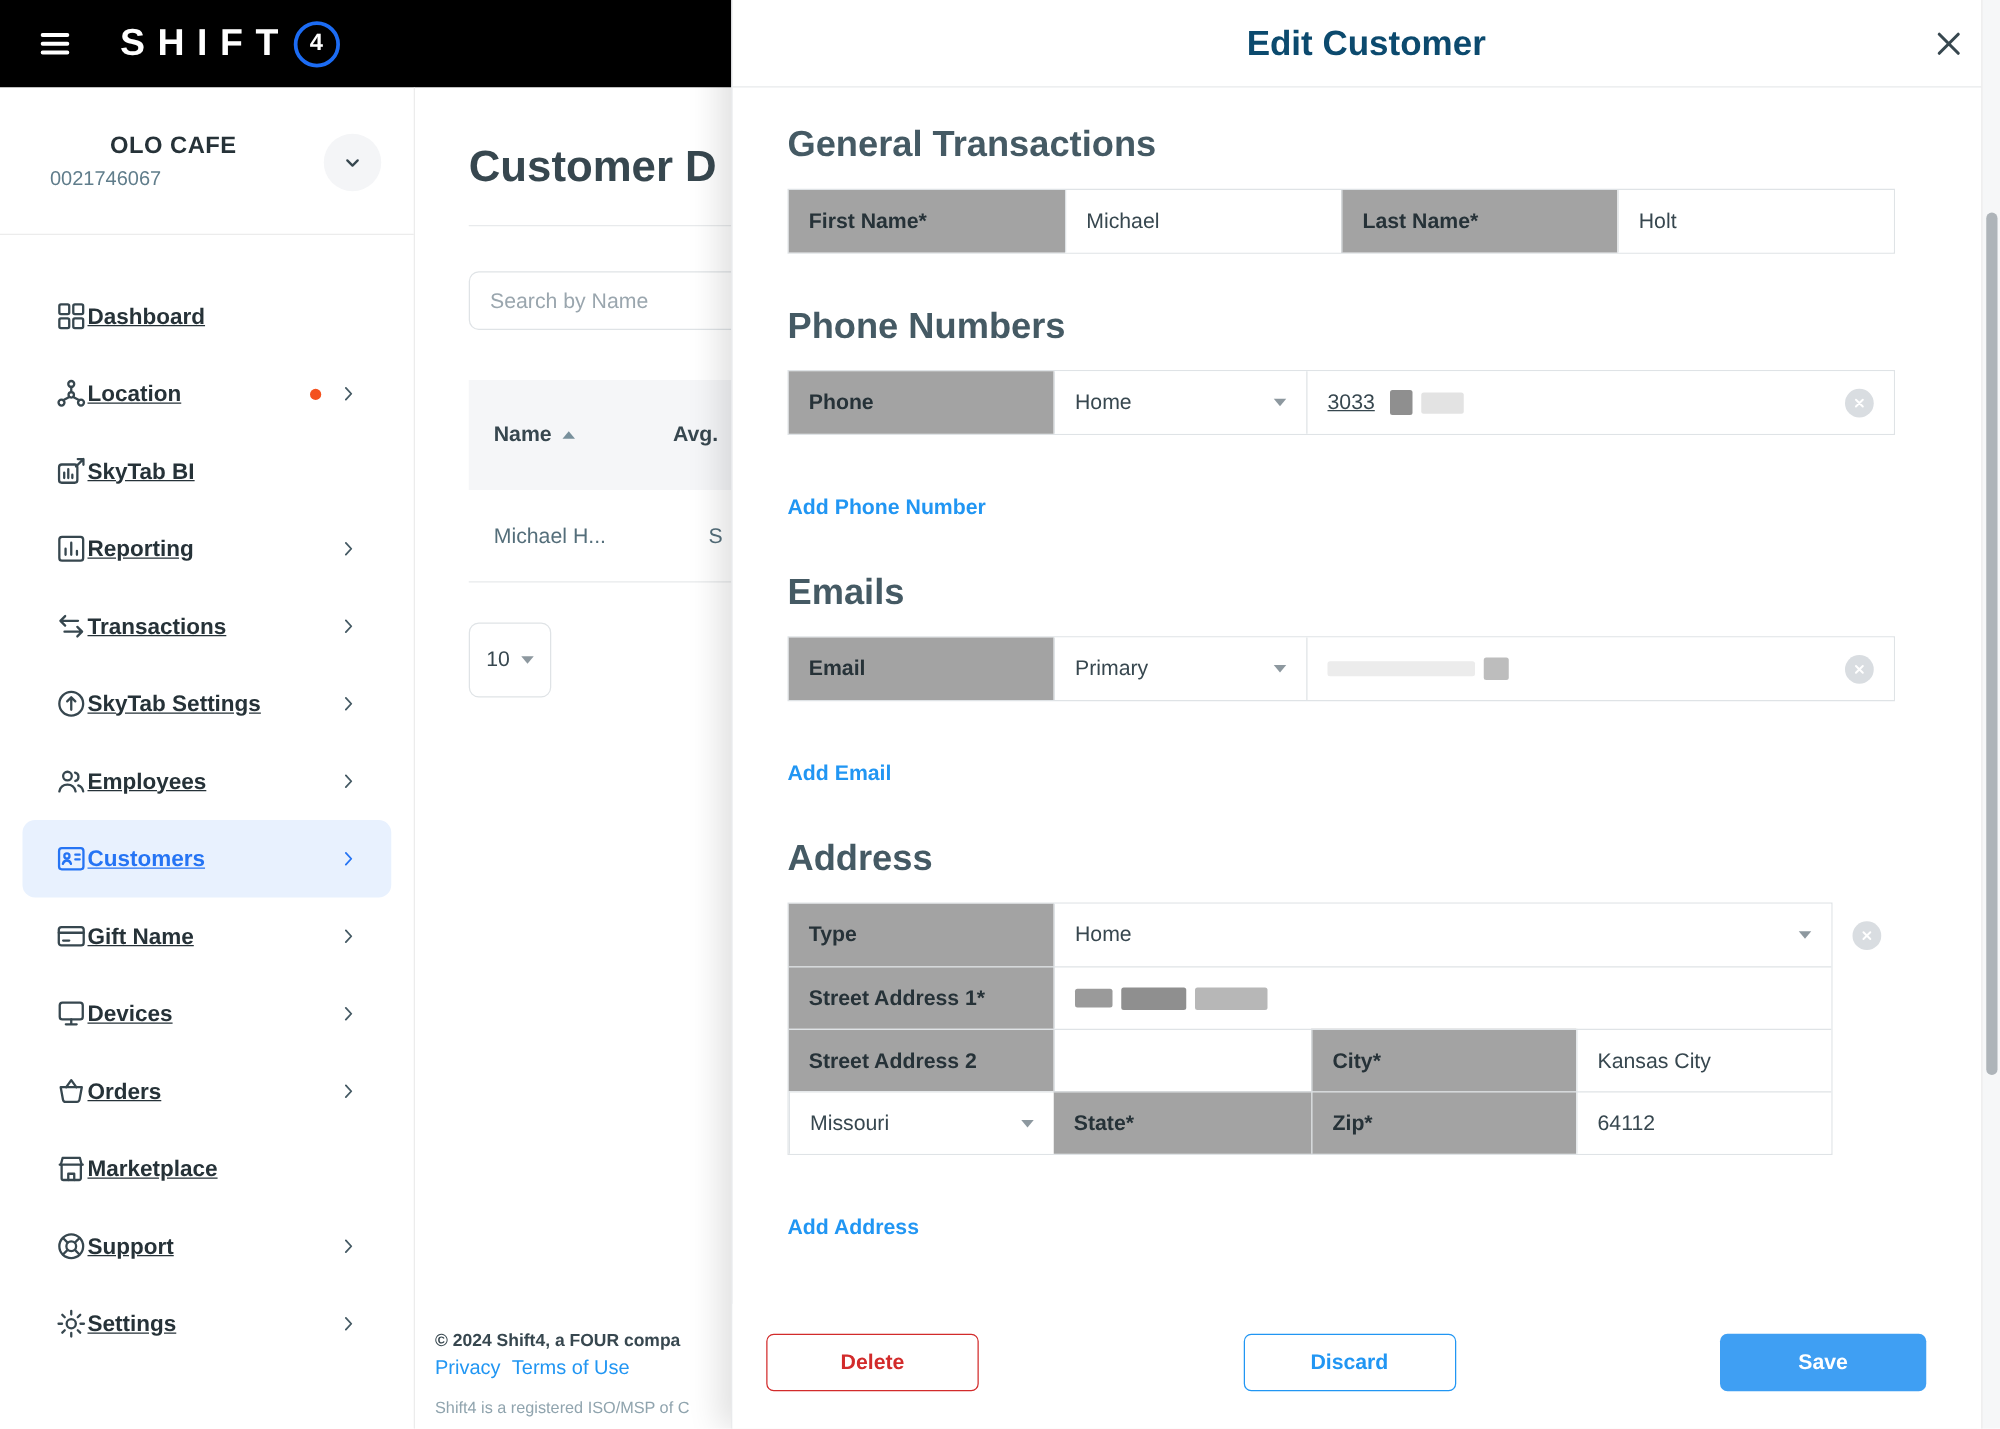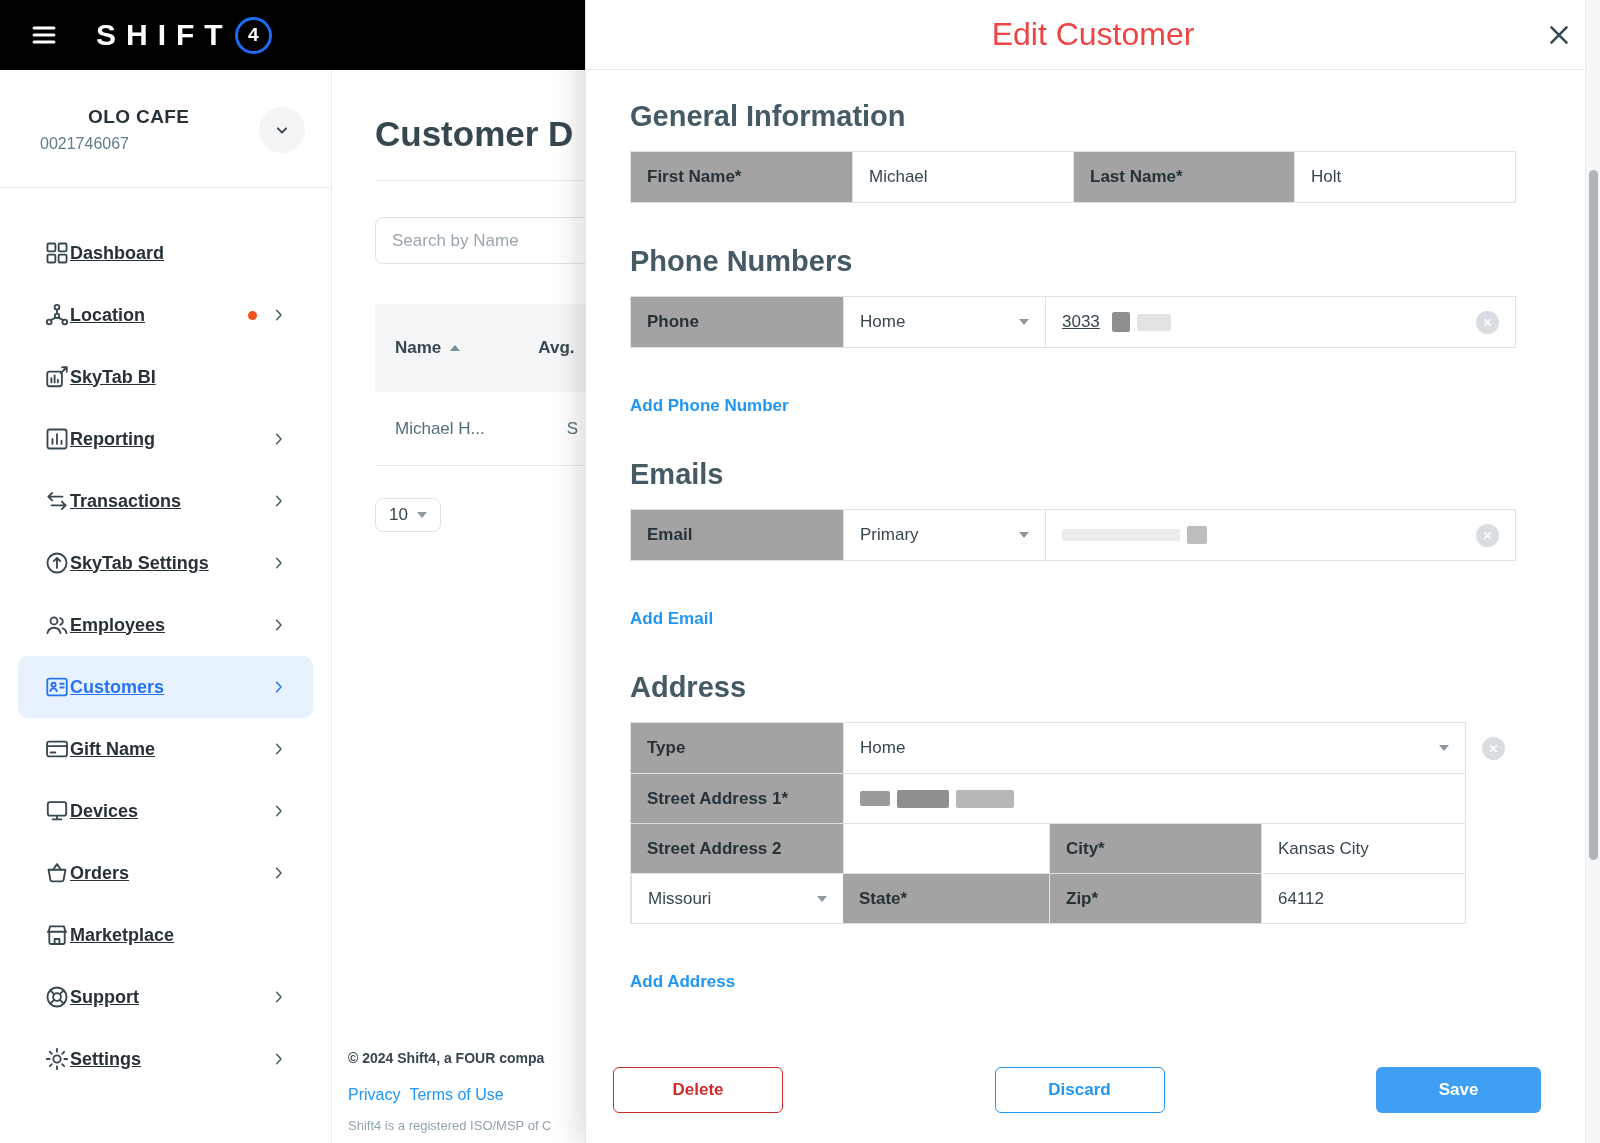--- a/index.html
+++ b/index.html
@@ -39,32 +39,32 @@
   .page-title { font-size:35px; font-weight:600; color:#37474f; }
   .title-divider { margin-top:26px; width:580px; border-bottom:1px solid #e8eaec; }
   .search-box { margin-top:36px; width:430px; height:47px; border:1px solid #dfe3e6; border-radius:8px; padding:0 16px; font-size:17px; color:#37474f; font-family:inherit; outline:none; }
   .search-box::placeholder { color:#9aa6ae; }
   .table-head { margin-top:40px; width:680px; height:88px; background:#f5f6f8; display:flex; align-items:center; padding-left:20px; }
   .th { font-size:17px; font-weight:700; color:#37474f; display:flex; align-items:center; gap:9px; cursor:pointer; }
   .tri-up { width:0; height:0; border-left:5px solid transparent; border-right:5px solid transparent; border-bottom:6px solid #78909c; }
   .th-avg { margin-left:78px; cursor:default; }
   .table-row { width:680px; height:74px; border-bottom:1px solid #e8eaec; display:flex; align-items:center; padding-left:20px; font-size:17px; color:#546e7a; cursor:pointer; }
   .row-avg { margin-left:82px; }
-  .page-size { margin-top:32px; width:66px; height:34px; border:1px solid #dfe3e6; border-radius:8px; background:#fff; display:flex; align-items:center; justify-content:center; gap:9px; font-size:17px; color:#37474f; cursor:pointer; font-family:inherit; }
+  .page-size { margin-top:32px; width:66px; height:60px; border:1px solid #dfe3e6; border-radius:8px; background:#fff; display:flex; align-items:center; justify-content:center; gap:9px; font-size:17px; color:#37474f; cursor:pointer; font-family:inherit; }
   .caret { width:0; height:0; border-left:5px solid transparent; border-right:5px solid transparent; border-top:6px solid #8d989f; }
   .main-footer { position:absolute; left:16px; bottom:10px; }
   .copyright { font-size:14px; font-weight:700; color:#37474f; }
-  .legal-links { margin-top:20px; font-size:16px; color:var(--accent); display:flex; gap:9px; }
+  .legal-links { margin-top:6px; font-size:16px; color:var(--accent); display:flex; gap:9px; }
   .legal-links a { color:inherit; text-decoration:none; cursor:pointer; }
   .disclaimer { margin-top:14px; font-size:13px; color:#90a4ae; }
 
   
   .drawer { position:absolute; top:0; right:0; width:1015px; height:100%; background:#fff; z-index:5; border-left:1px solid #e3e5e7; box-shadow:-10px 0 24px rgba(0,0,0,.12); }
   .drawer-header { height:70px; border-bottom:1px solid #e8eaec; display:flex; align-items:center; justify-content:center; position:relative; }
-  .drawer-title { font-size:32px; font-weight:400; color:#ef4444; }
+  .drawer-title { font-size:28px; font-weight:700; color:#0c4a6e; }
   .close-btn { position:absolute; right:28px; top:50%; transform:translateY(-50%); background:none; border:none; cursor:pointer; width:26px; height:26px; }
   .close-btn svg { width:26px; height:26px; }
   .drawer-body { padding:22px 84px 130px 44px; }
   .sec { font-size:29px; font-weight:600; color:#455a64; margin:8px 0 18px; }
   .sec.mt { margin-top:42px; }
 
   .grid { display:grid; border:1px solid #dfe3e6; }
   .grid-names { grid-template-columns:1fr 1fr 1fr 1fr; }
   .grid-contact { grid-template-columns:212px 202px 1fr; }
   .grid-address { grid-template-columns:212px 206px 212px 1fr; width:836px; }
@@ -364,21 +364,21 @@
     <div class="drawer-title">Edit Customer</div>
     <button class="close-btn">
       <svg viewBox="0 0 24 24" fill="none" stroke="#37474f" stroke-width="2.3" stroke-linecap="round">
           <path d="M5 5l14 14M19 5 5 19"></path>
         </svg>
     </button>
   </div>
 
   <div class="drawer-body">
 
-    <h2 class="sec">General Information</h2>
+    <h2 class="sec">General Transactions</h2>
     <div class="grid grid-names">
       <div class="cell label">First Name*</div>
       <div class="cell bl val-input">Michael</div>
       <div class="cell label bl">Last Name*</div>
       <div class="cell bl val-input">Holt</div>
     </div>
 
     <h2 class="sec mt">Phone Numbers</h2>
     <div class="grid grid-contact">
       <div class="cell label">Phone</div>

